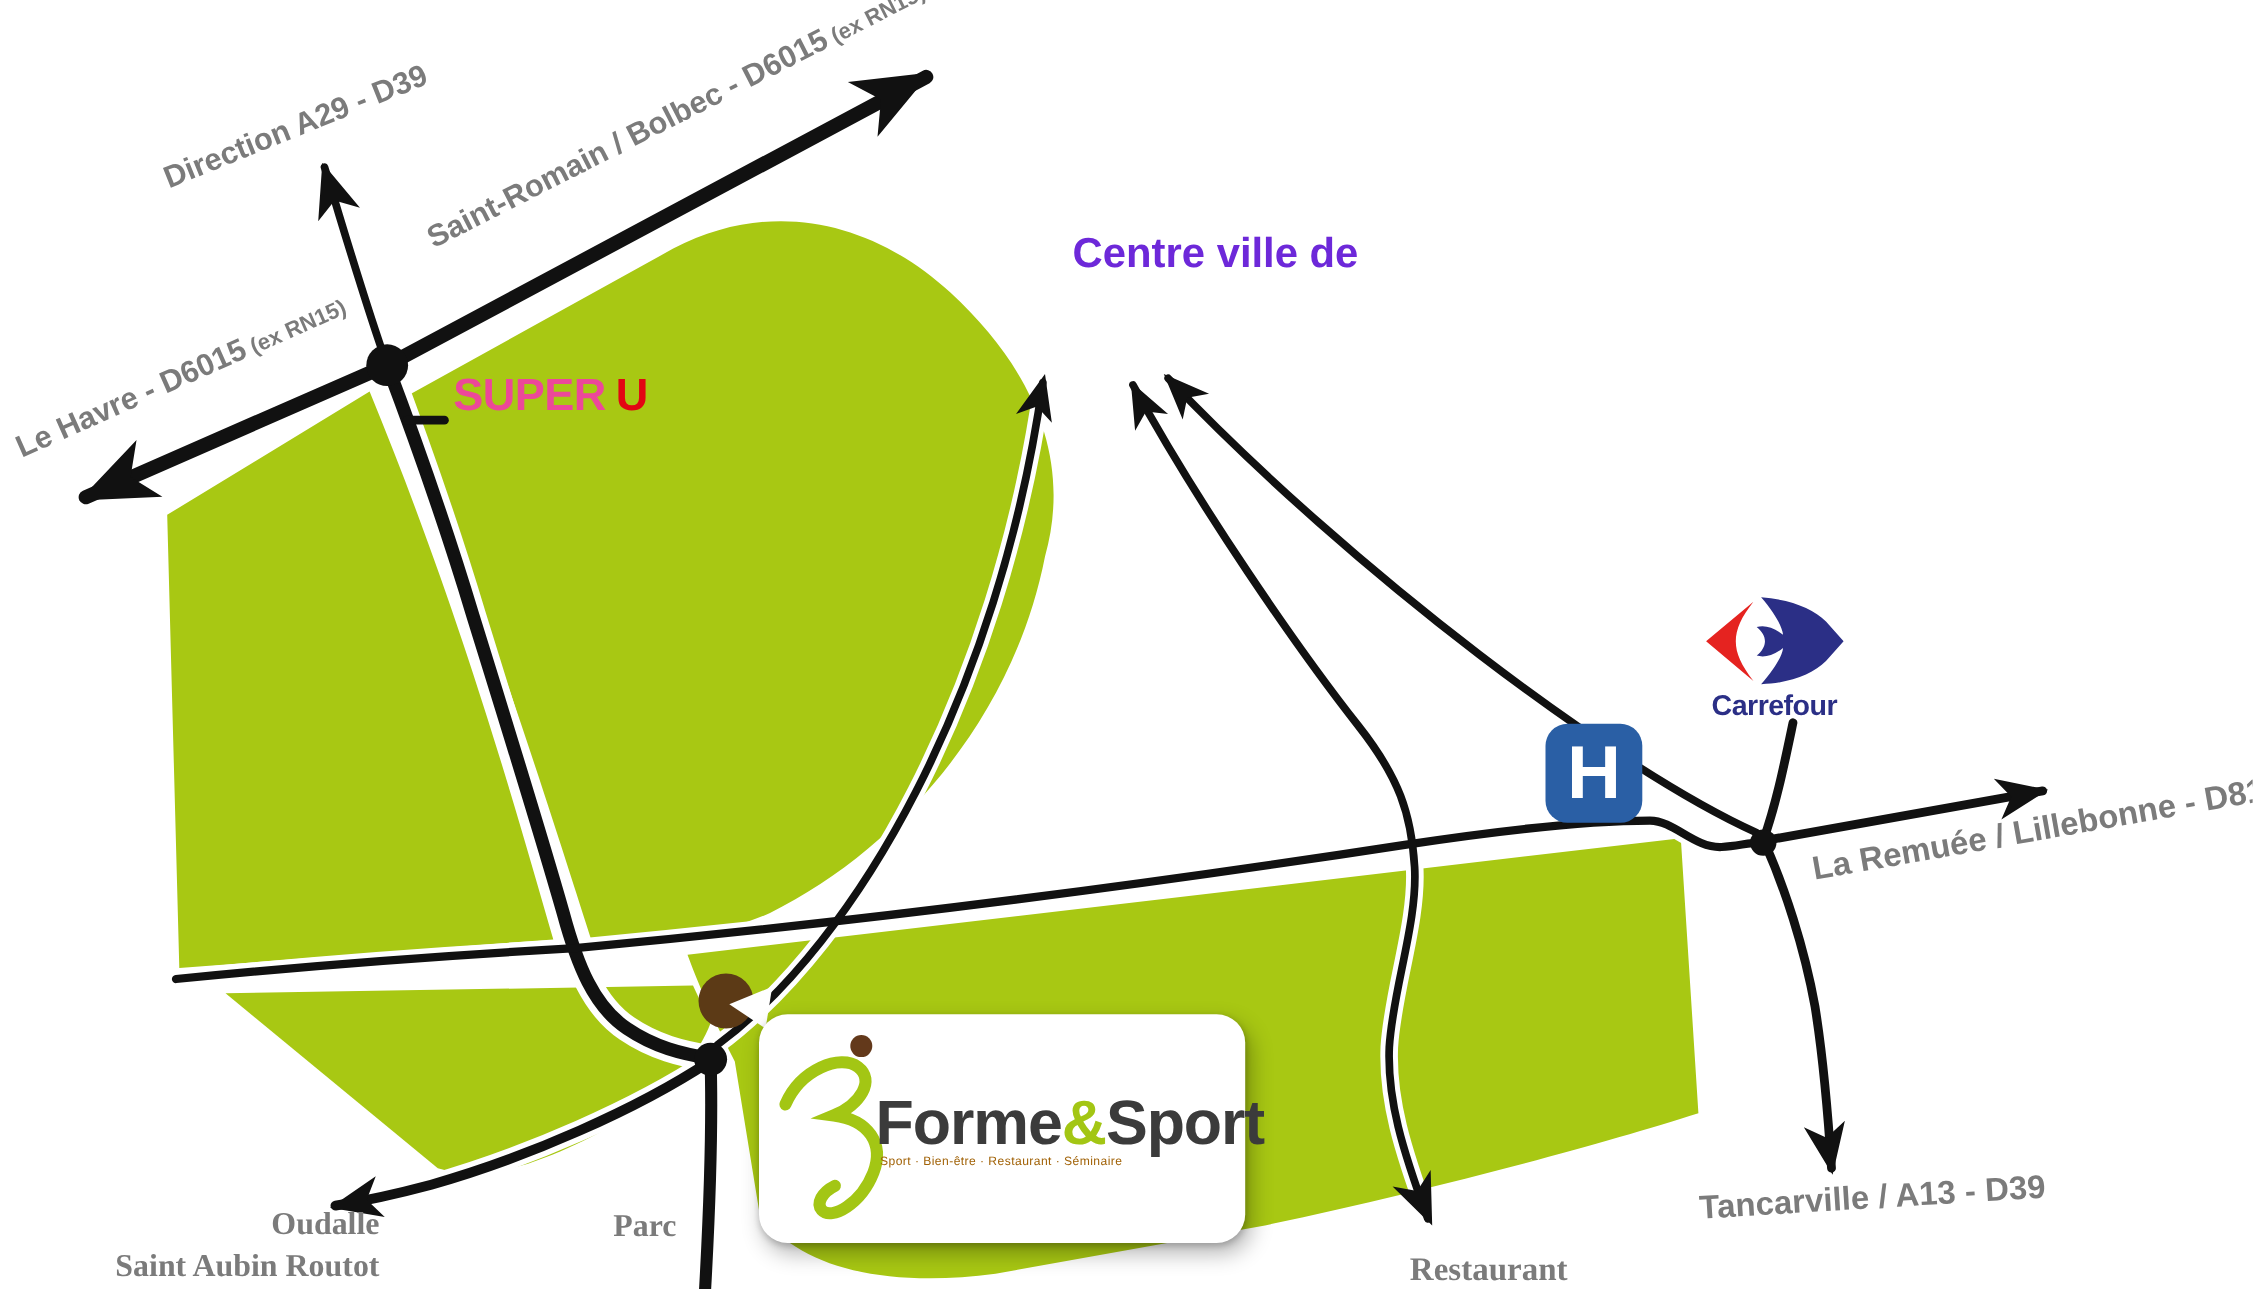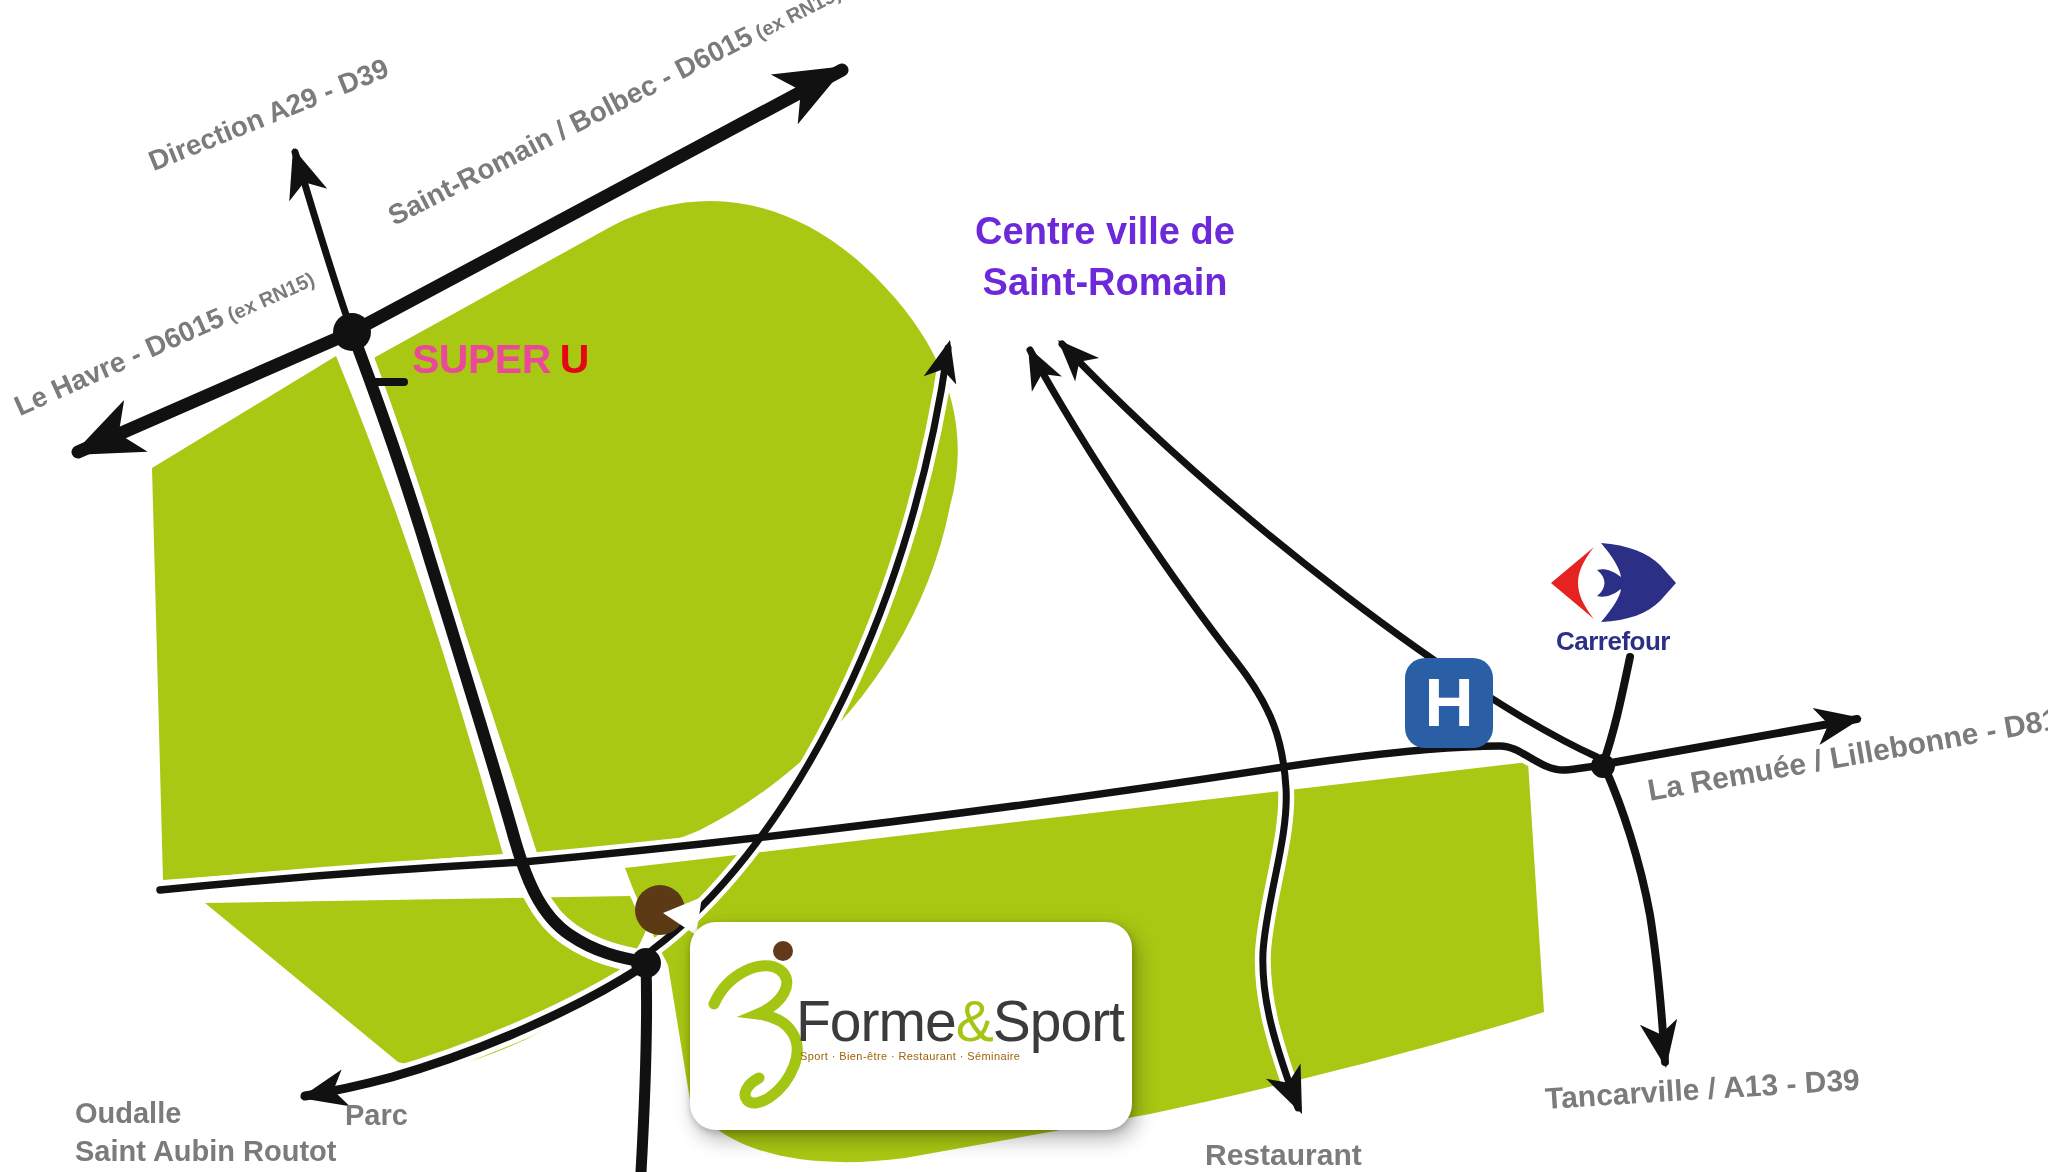--- a/index.html
+++ b/index.html
@@ -6,21 +6,21 @@
   .stage{
     position:relative;width:2048px;height:1172px;overflow:hidden;background:#ffffff;
     font-family:"Liberation Sans","DejaVu Sans",sans-serif;
   }
   .stage svg.mapsvg{position:absolute;left:0;top:0;}
   .rlabel{
     position:absolute;font-weight:bold;color:#7b7b7b;white-space:nowrap;
     transform-origin:left center;font-size:29px;line-height:1.25;
   }
   .rlabel .suffix{font-size:0.72em;}
-  .centerlabel{white-space:normal;text-align:left;}
+  .centerlabel{white-space:normal;text-align:right;font-family:Liberation Serif, serif;}
   
   .superu{position:absolute;left:412px;top:336px;font-weight:900;font-size:41px;letter-spacing:-0.5px;}
   .superu .su-blue{color:#ec4899;}
   .superu .su-red{color:#e30613;margin-left:9px;}
   
   .hsign{
     position:absolute;left:1405px;top:658px;width:88px;height:90px;background:#2a5fa5;
     border-radius:20px;color:#fff;font-weight:bold;font-size:68px;text-align:center;line-height:88px;
   }
   
@@ -32,21 +32,21 @@
   .title{
     position:absolute;left:940px;top:206px;width:330px;text-align:center;
     color:#6d28d9;font-weight:bold;font-size:38px;line-height:51px;
   }
   
   .card{
     position:absolute;left:690px;top:922px;width:442px;height:208px;background:#ffffff;
     border-radius:26px;box-shadow:5px 9px 20px rgba(0,0,0,0.30), 0 2px 6px rgba(0,0,0,0.18);
   }
   .card .figure{position:absolute;left:16px;top:16px;}
-  .card .brand{position:absolute;left:106px;top:66px;font-size:57px;font-weight:400;color:#3b3b3b;letter-spacing:-1px;}
+  .card .brand{position:absolute;left:106px;top:66px;font-size:57px;font-weight:700;color:#3b3b3b;letter-spacing:-1px;}
   .card .brand .amp{color:#a3c614;}
   .card .tagline{position:absolute;left:110px;top:128px;font-size:11px;color:#a16207;letter-spacing:0.4px;}
 </style>
 </head>
 <body>
 
 <div class="stage">
 
   <svg class="mapsvg" width="2048" height="1172" viewBox="0 0 2048 1172">
 
@@ -130,21 +130,20 @@
   </svg>
 
   <div class="rlabel" style="left:150px;top:145px;font-size:28px;transform:rotate(-22deg);">Direction A29 - D39</div>
 
   <div class="rlabel" style="left:390px;top:200px;font-size:28px;transform:rotate(-27deg);"><span>Saint-Romain / Bolbec - D6015</span><span class="suffix"> (ex RN15)</span></div>
 
   <div class="rlabel" style="left:16px;top:390px;font-size:28px;transform:rotate(-24deg);"><span>Le Havre - D6015</span><span class="suffix"> (ex RN15)</span></div>
 
   <div class="title">
     <div>Centre ville de</div>
-    <div>Saint-Romain</div>
   </div>
 
   <div class="rlabel" style="left:1648px;top:772px;font-size:30px;transform:rotate(-10deg);">La Remuée / Lillebonne - D81</div>
 
   <div class="rlabel" style="left:1545px;top:1080px;font-size:30px;transform:rotate(-3.5deg);">Tancarville / A13 - D39</div>
 
   <div class="rlabel centerlabel" style="left:1205px;top:1136px;width:220px;font-size:30px;">Restaurant</div>
 
   <div class="rlabel centerlabel" style="left:75px;top:1094px;width:270px;font-size:29px;line-height:38px;">
     <div>Oudalle</div>

